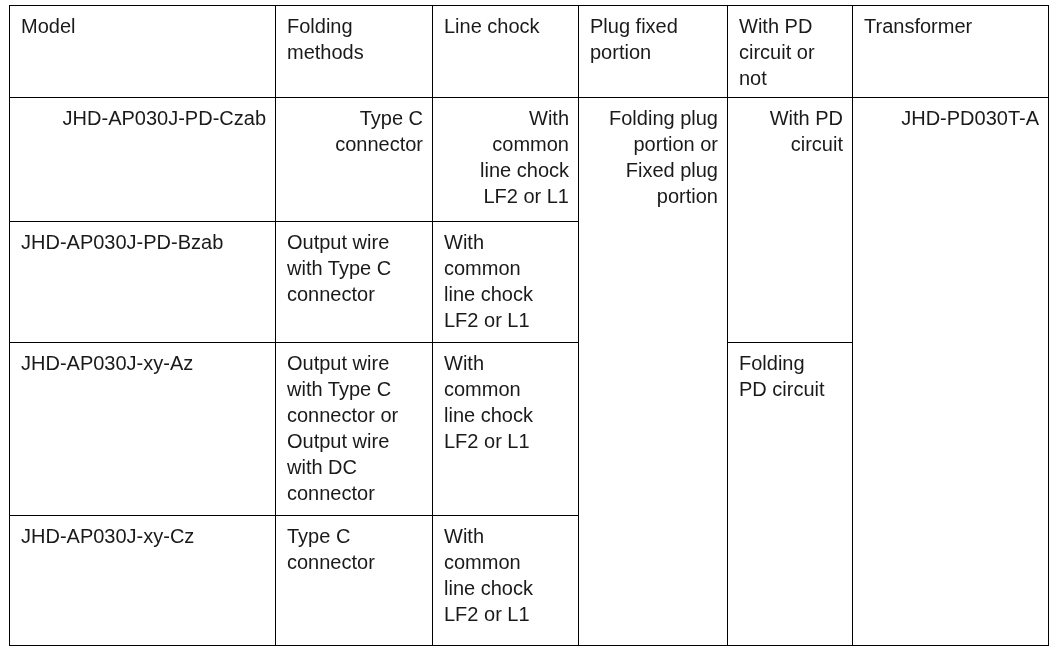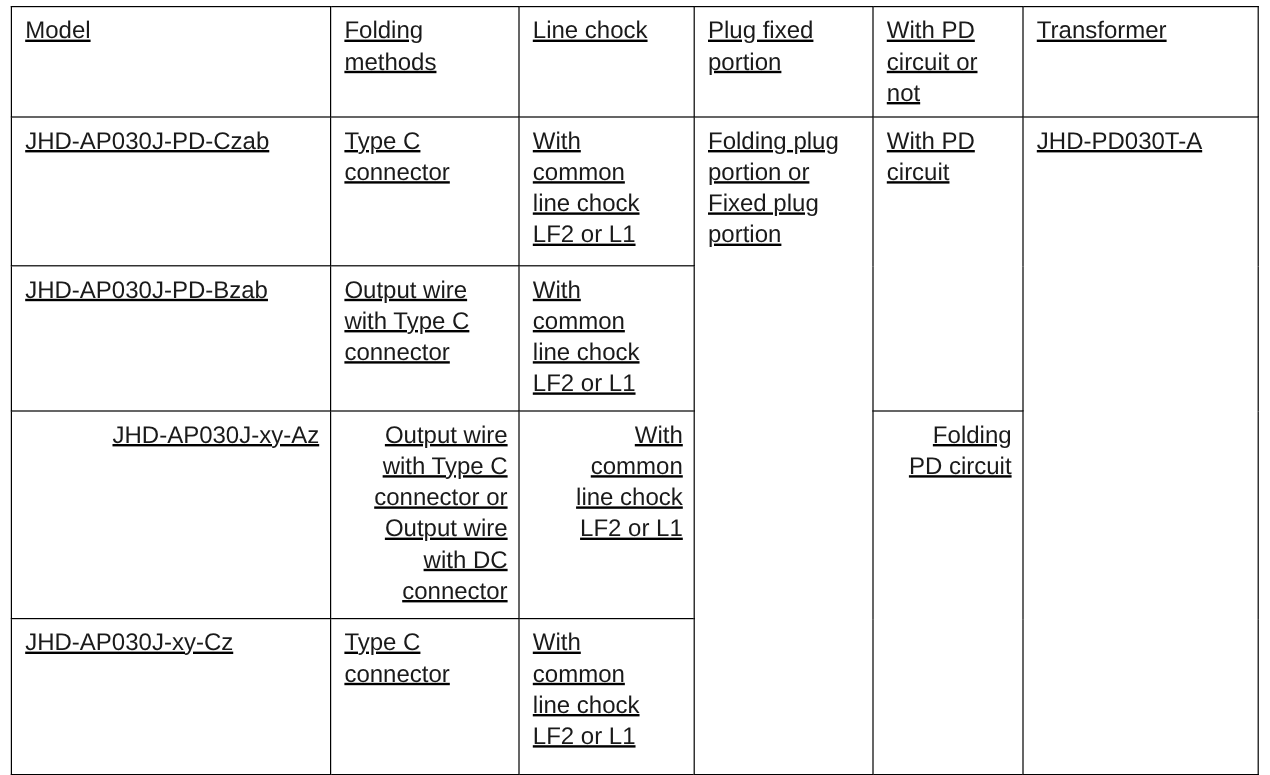--- a/index.html
+++ b/index.html
@@ -23,21 +23,20 @@
   }
   table.spec-table {
     position: absolute;
     left: 9px;
     top: 5px;
     width: 1039px;
     height: 635px;
     border-collapse: collapse;
     table-layout: fixed;
     background: #ffffff;
-    text-decoration: underline;
   }
   table.spec-table td {
     border: 1px solid #000000;
     vertical-align: top;
     padding: 7px 9px 6px 11px;
     font-size: 20px;
     line-height: 26px;
     font-family: "Liberation Sans", sans-serif;
     color: #1a1a1a;
     white-space: pre-line;
@@ -46,23 +45,23 @@
   }
   
   col.c1 { width: 266px; }
   col.c2 { width: 157px; }
   col.c3 { width: 146px; }
   col.c4 { width: 149px; }
   col.c5 { width: 125px; }
   col.c6 { width: 196px; }
 
   tr.header-row  { height: 87px; }
-  tr.row-1       { height: 124px; }
+  tr.row-1       { height: 124px; text-align: right; }
   tr.row-2       { height: 121px; }
-  tr.row-3       { height: 173px; text-align: right; }
+  tr.row-3       { height: 173px; }
   tr.row-4       { height: 130px; }
 
   td.header-cell { font-weight: normal; }
 </style>
 </head>
 <body>
 
 <div class="page">
 
   <table class="spec-table">

